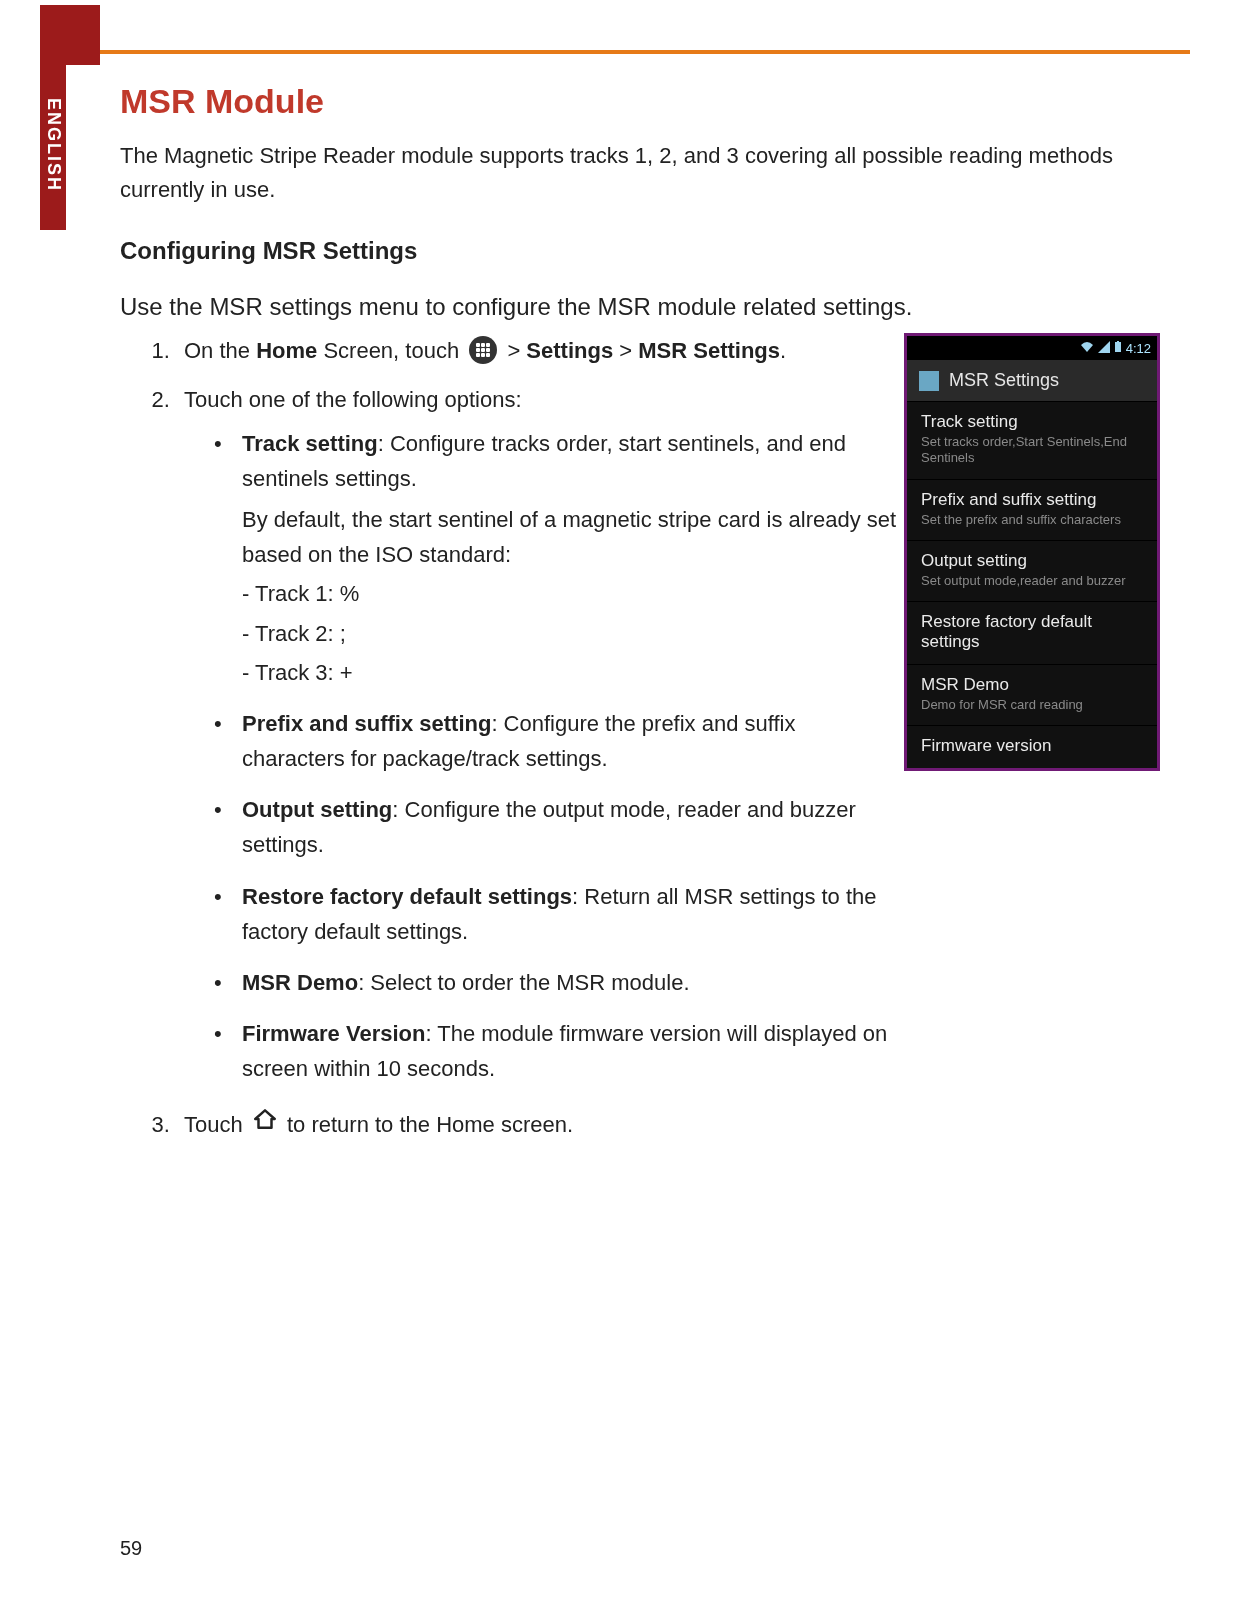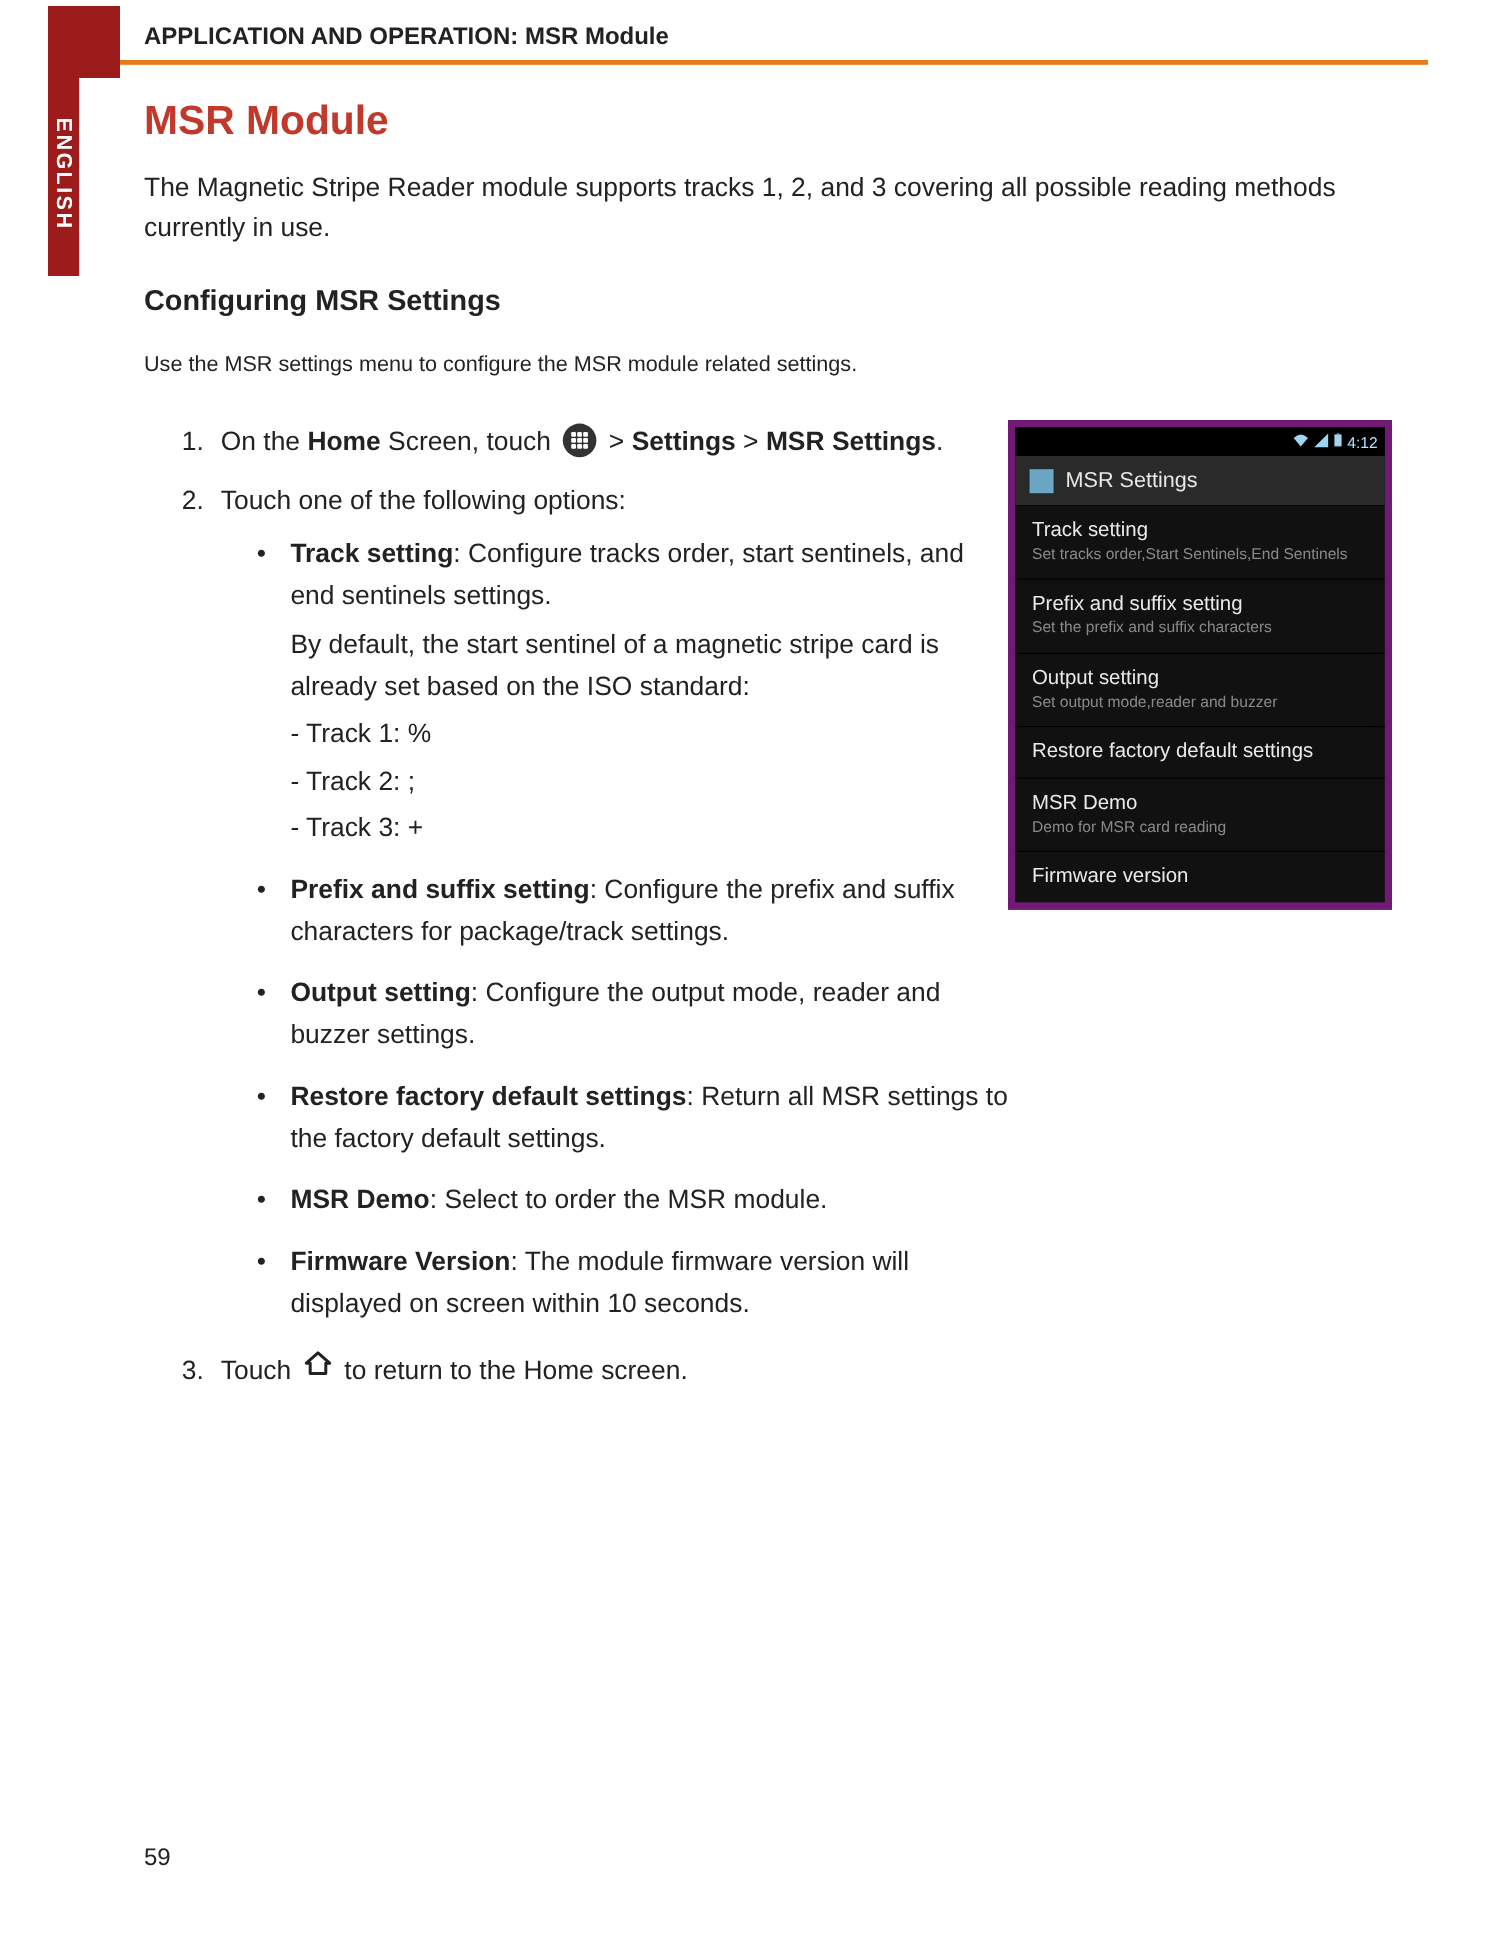--- a/index.html
+++ b/index.html
@@ -73,22 +73,22 @@
     font-size: 22px;
     line-height: 1.55;
     margin-bottom: 30px;
   }
   .sub-h {
     font-size: 24px;
     font-weight: bold;
     margin-bottom: 28px;
   }
   .sub-intro {
-    font-size: 18px;
-    margin-bottom: 36px;
+    font-size: 24px;
+    margin-bottom: 12px;
   }
   .flex-row {
     display: flex;
     align-items: flex-start;
   }
   .left-col {
     flex: 1;
     font-size: 22px;
     line-height: 1.6;
   }
@@ -128,25 +128,25 @@
     display: inline-block;
     vertical-align: middle;
     margin: 0 3px;
     position: relative;
     top: -2px;
   }
   .home-icon svg { width: 26px; height: 24px; }
 
   
   .phone {
-    width: 320px;
+    width: 256px;
     background: #111;
     color: #d8d8d8;
     font-size: 16px;
-    border: 6px solid #701a75;
+    border: 3px solid #701a75;
   }
   .status-bar {
     background: #000;
     height: 24px;
     display: flex;
     align-items: center;
     justify-content: flex-end;
     padding: 0 6px;
     gap: 4px;
     font-size: 13px;
@@ -179,21 +179,20 @@
     bottom: 60px;
     font-size: 20px;
   }
   b { font-weight: bold; }
 </style>
 </head>
 <body>
 
 <div class="header-row">
   <div class="red-square"></div>
-  <div class="header-title">APPLICATION AND OPERATION: MSR Module</div>
   <div class="orange-line"></div>
 </div>
 
 <div class="side-tab">ENGLISH</div>
 
 <div class="content">
   <div class="title-red">MSR Module</div>
   <div class="intro">The Magnetic Stripe Reader module supports tracks 1, 2, and 3 covering all possible reading methods currently in use.</div>
 
   <div class="sub-h">Configuring MSR Settings</div>

